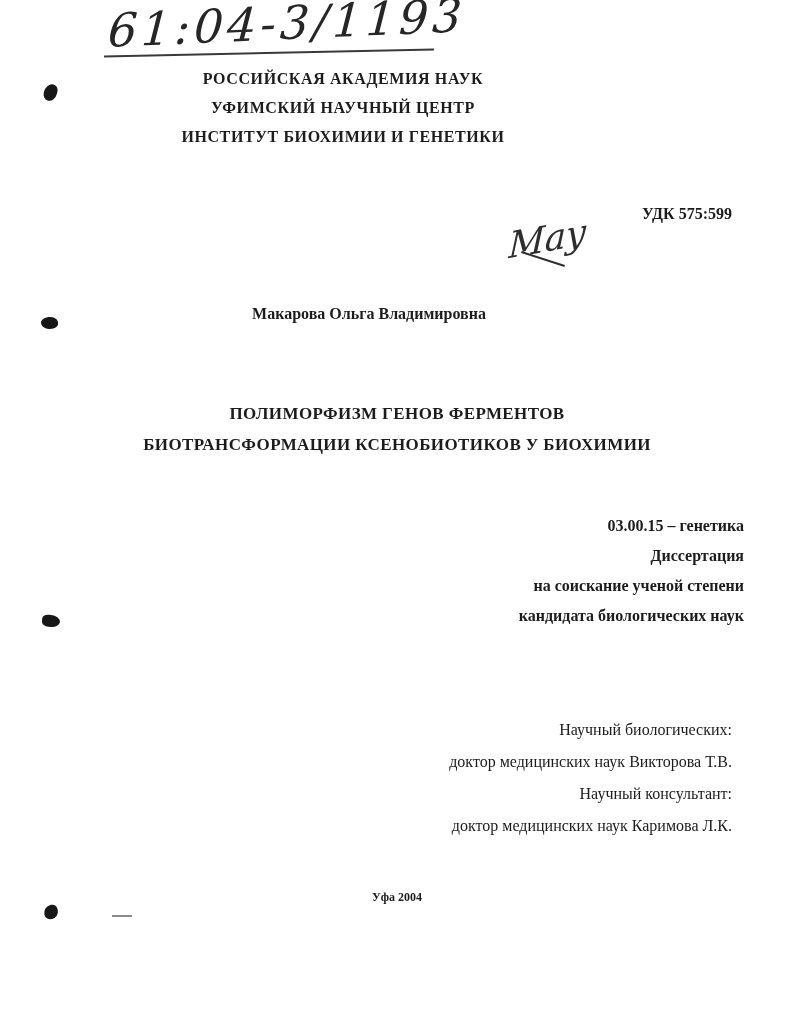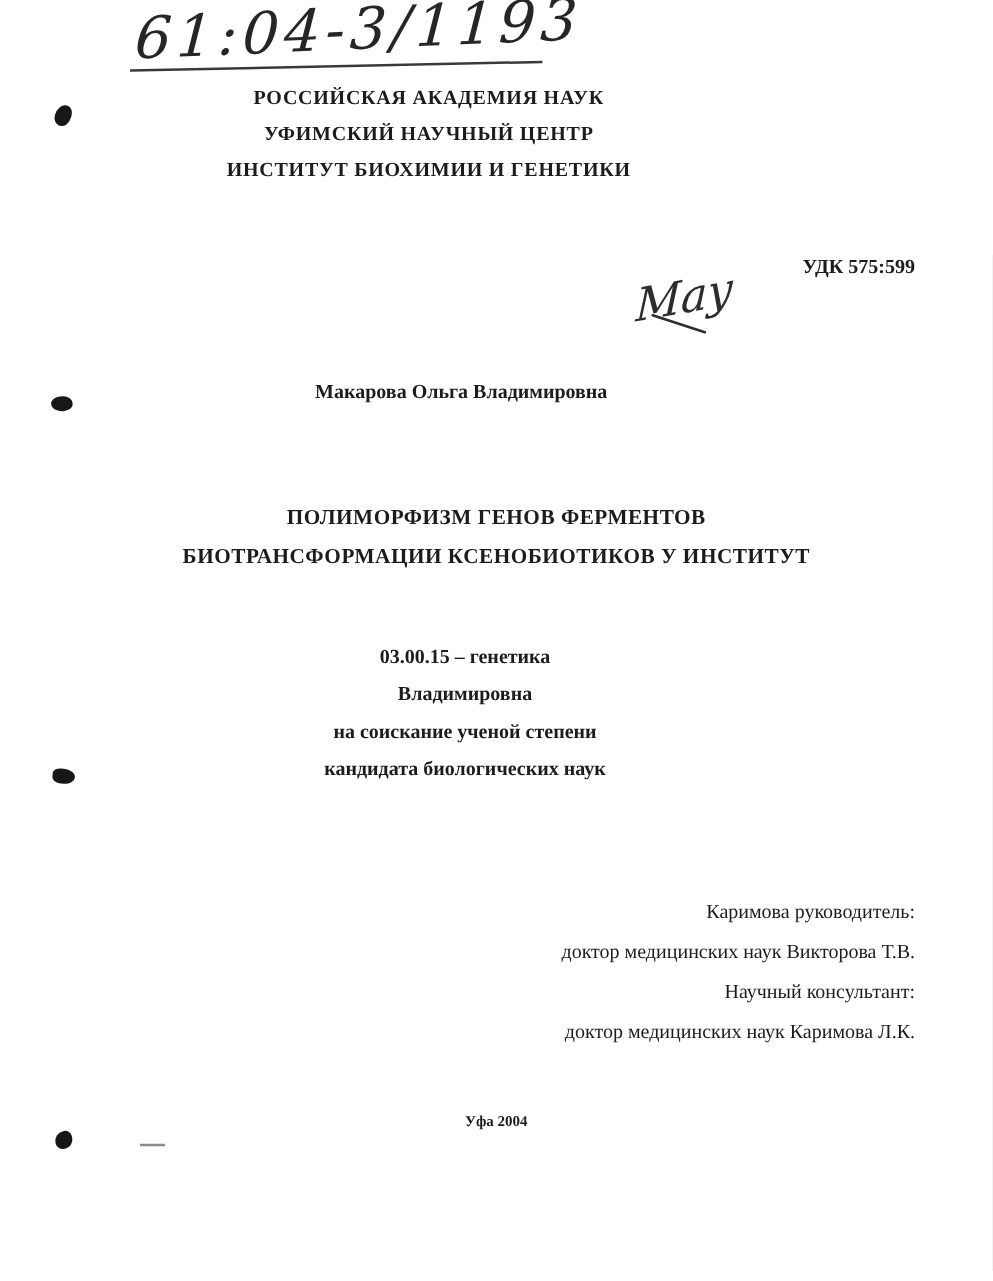--- a/index.html
+++ b/index.html
@@ -106,21 +106,21 @@
   }
   .title-block .line {
     line-height: 31px;
   }
   
   .degree-block {
     position: absolute;
     top: 511px;
     left: 0;
     width: 744px;
-    text-align: center;
+    text-align: right;
     font-weight: bold;
     font-size: 16px;
   }
   .degree-block .line {
     line-height: 30px;
   }
   
   .supervisors {
     position: absolute;
     top: 714px;
@@ -176,32 +176,32 @@
 
   <div class="udc">УДК 575:599</div>
 
   <div class="signature">Мау</div>
   <div class="signature-tail"></div>
 
   <div class="author">Макарова Ольга Владимировна</div>
 
   <div class="title-block">
     <div class="line">ПОЛИМОРФИЗМ ГЕНОВ ФЕРМЕНТОВ</div>
-    <div class="line">БИОТРАНСФОРМАЦИИ КСЕНОБИОТИКОВ У ИНСТИТУТ</div>
+    <div class="line">БИОТРАНСФОРМАЦИИ КСЕНОБИОТИКОВ У БИОХИМИИ</div>
   </div>
 
   <div class="degree-block">
     <div class="line">03.00.15 – генетика</div>
-    <div class="line">Владимировна</div>
+    <div class="line">Диссертация</div>
     <div class="line">на соискание ученой степени</div>
     <div class="line">кандидата биологических наук</div>
   </div>
 
   <div class="supervisors">
-    <div class="line">Каримова руководитель:</div>
+    <div class="line">Научный биологических:</div>
     <div class="line">доктор медицинских наук Викторова Т.В.</div>
     <div class="line">Научный консультант:</div>
     <div class="line">доктор медицинских наук Каримова Л.К.</div>
   </div>
 
   <div class="footer-line">Уфа 2004</div>
 
   <div class="artifact artifact-1"></div>
   <div class="artifact artifact-2"></div>
   <div class="artifact artifact-3"></div>

